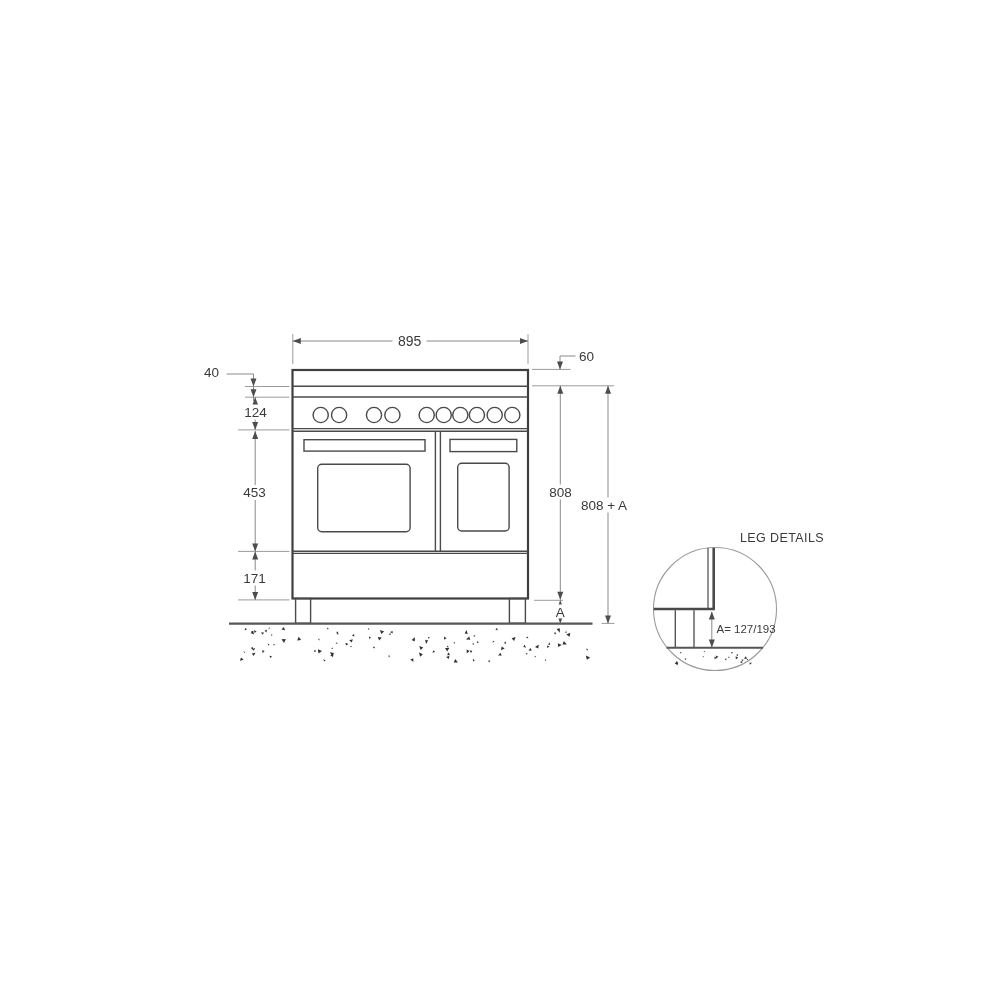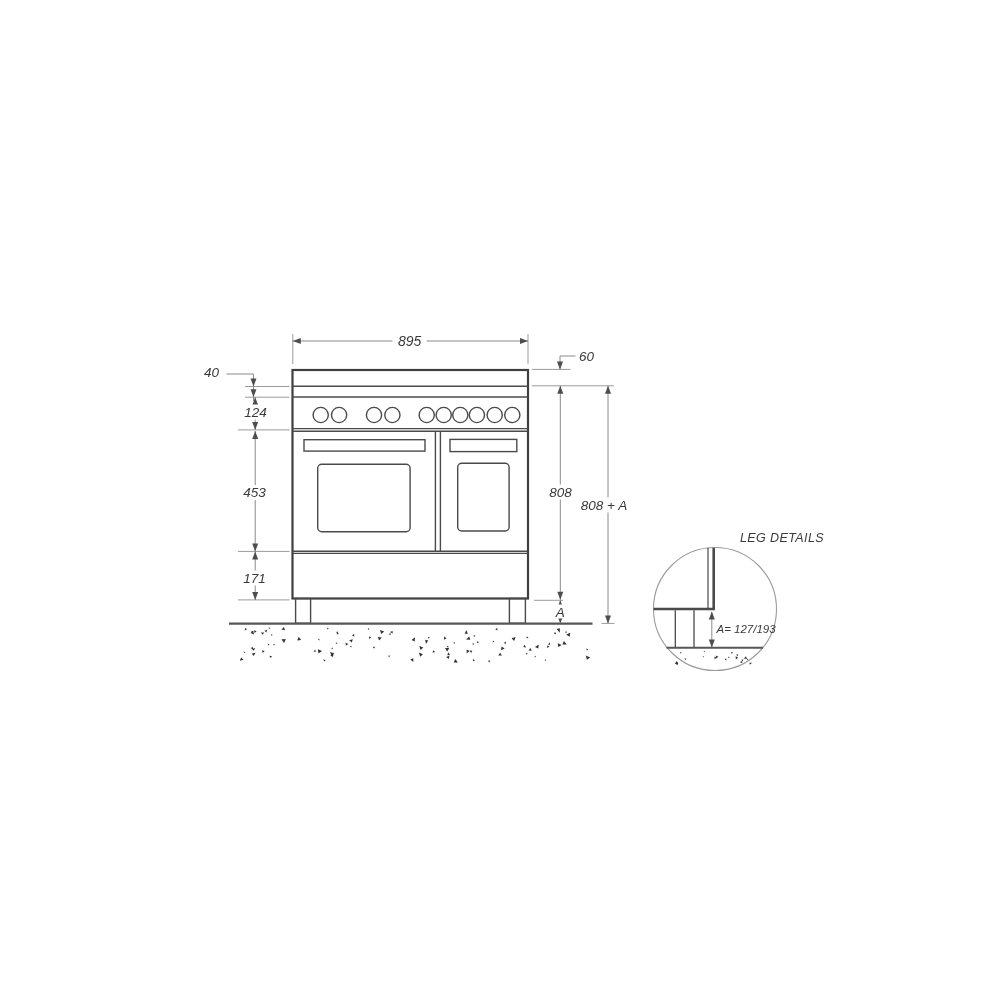--- a/index.html
+++ b/index.html
@@ -1,21 +1,20 @@
 <!DOCTYPE html>
 <html><head>
 <meta charset="utf-8">
 <style>
   html, body { margin: 0; padding: 0; background: #ffffff; }
   .stage {
     position: relative;
     width: 965px; height: 1000px;
     background: #ffffff;
     font-family: "Liberation Sans", sans-serif;
-    font-style: italic;
   }
   svg { display: block; }
   .body-line { stroke: #3f3f3f; stroke-width: 2.2; fill: none; }
   .feat      { stroke: #4a4a4a; stroke-width: 1.4; fill: none; }
   .feat2     { stroke: #4a4a4a; stroke-width: 1.4; fill: #ffffff; }
   .dim       { stroke: #8a8a8a; stroke-width: 1;   fill: none; }
   .ext       { stroke: #9b9b9b; stroke-width: 1;   fill: none; }
   .arrow     { fill: #4d4d4d; stroke: none; }
   .ground    { stroke: #565656; stroke-width: 2.2; fill: none; }
   .patch     { fill: #ffffff; stroke: none; }

